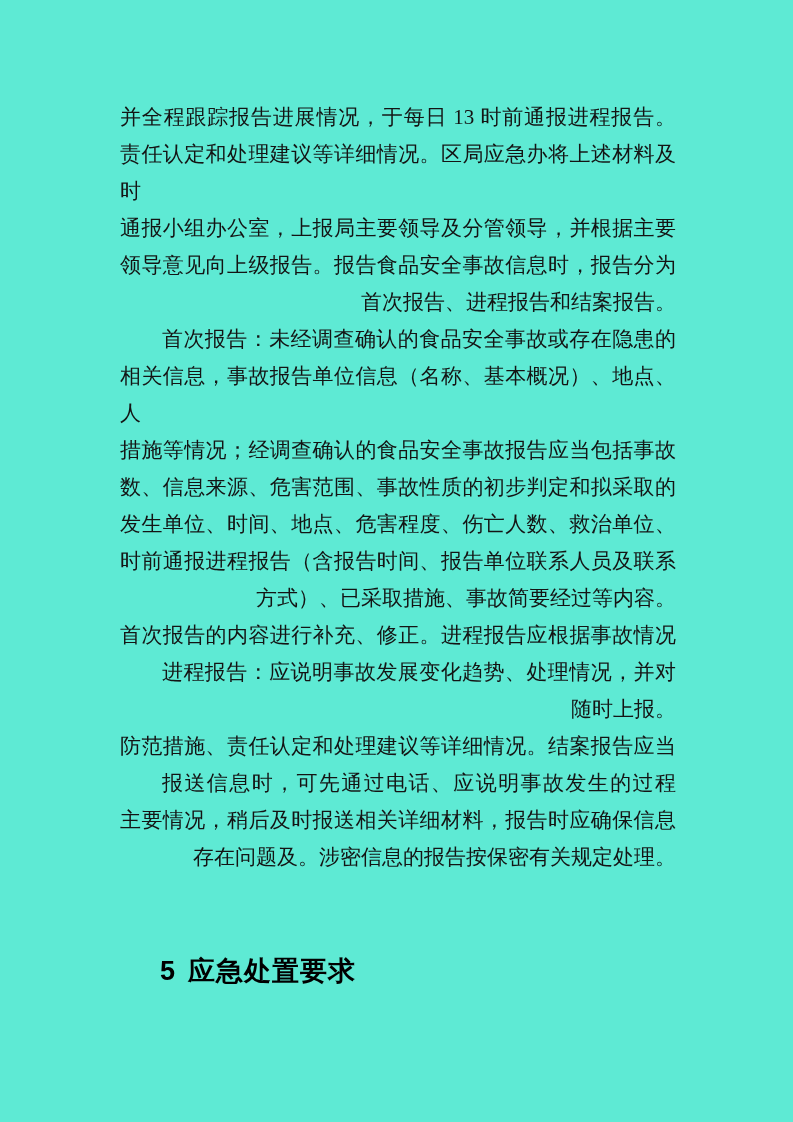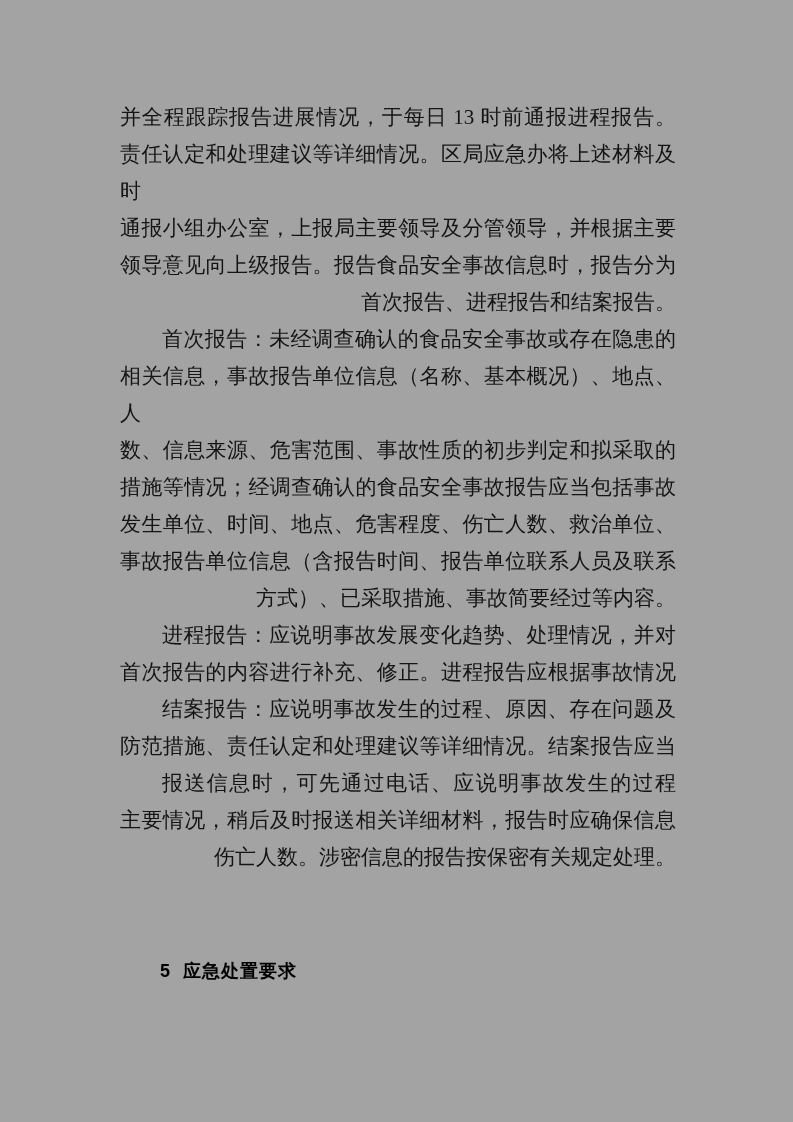--- a/index.html
+++ b/index.html
@@ -4,21 +4,21 @@
 <style>
   html, body {
     margin: 0;
     padding: 0;
     background: #ffffff;
   }
   .page {
     position: relative;
     width: 793px;
     height: 1122px;
-    background: #a3a3a3;
+    background: #5eead4;
     overflow: hidden;
     font-family: "Liberation Serif", "DejaVu Serif", serif;
   }
   .content {
     position: absolute;
     left: 120px;
     top: 99px;
     width: 556px;
   }
   .para {
@@ -38,21 +38,21 @@
     text-align-last: justify;
   }
   
   .line.indent {
     text-indent: 42px;
   }
   .heading {
     margin: 80px 0 0 40px;
     font-family: "Liberation Sans", "DejaVu Sans", sans-serif;
     font-weight: bold;
-    font-size: 18px;
+    font-size: 27px;
     line-height: 30px;
     color: #000000;
     letter-spacing: 1px;
   }
   .heading .hnum {
     display: inline-block;
     margin-right: 12px;
   }
 </style>
 </head>
@@ -65,41 +65,41 @@
       <div class="line fill">并全程跟踪报告进展情况，于每日 13 时前通报进程报告。</div>
       <div class="line fill">责任认定和处理建议等详细情况。区局应急办将上述材料及时</div>
       <div class="line fill">通报小组办公室，上报局主要领导及分管领导，并根据主要</div>
       <div class="line fill">领导意见向上级报告。报告食品安全事故信息时，报告分为</div>
       <div class="line">首次报告、进程报告和结案报告。</div>
     </div>
 
     <div class="para">
       <div class="line fill indent">首次报告：未经调查确认的食品安全事故或存在隐患的</div>
       <div class="line fill">相关信息，事故报告单位信息（名称、基本概况）、地点、人</div>
+      <div class="line fill">措施等情况；经调查确认的食品安全事故报告应当包括事故</div>
       <div class="line fill">数、信息来源、危害范围、事故性质的初步判定和拟采取的</div>
-      <div class="line fill">措施等情况；经调查确认的食品安全事故报告应当包括事故</div>
       <div class="line fill">发生单位、时间、地点、危害程度、伤亡人数、救治单位、</div>
-      <div class="line fill">事故报告单位信息（含报告时间、报告单位联系人员及联系</div>
+      <div class="line fill">时前通报进程报告（含报告时间、报告单位联系人员及联系</div>
       <div class="line">方式）、已采取措施、事故简要经过等内容。</div>
     </div>
 
     <div class="para">
+      <div class="line fill">首次报告的内容进行补充、修正。进程报告应根据事故情况</div>
       <div class="line fill indent">进程报告：应说明事故发展变化趋势、处理情况，并对</div>
-      <div class="line fill">首次报告的内容进行补充、修正。进程报告应根据事故情况</div>
+      <div class="line">随时上报。</div>
     </div>
 
     <div class="para">
-      <div class="line fill indent">结案报告：应说明事故发生的过程、原因、存在问题及</div>
       <div class="line fill">防范措施、责任认定和处理建议等详细情况。结案报告应当</div>
     </div>
 
     <div class="para">
       <div class="line fill indent">报送信息时，可先通过电话、应说明事故发生的过程</div>
       <div class="line fill">主要情况，稍后及时报送相关详细材料，报告时应确保信息</div>
-      <div class="line">伤亡人数。涉密信息的报告按保密有关规定处理。</div>
+      <div class="line">存在问题及。涉密信息的报告按保密有关规定处理。</div>
     </div>
 
     <h2 class="heading">
       <span class="hnum">5</span><span>应急处置要求</span>
     </h2>
 
   </div>
 </div>
 
 </body></html>

